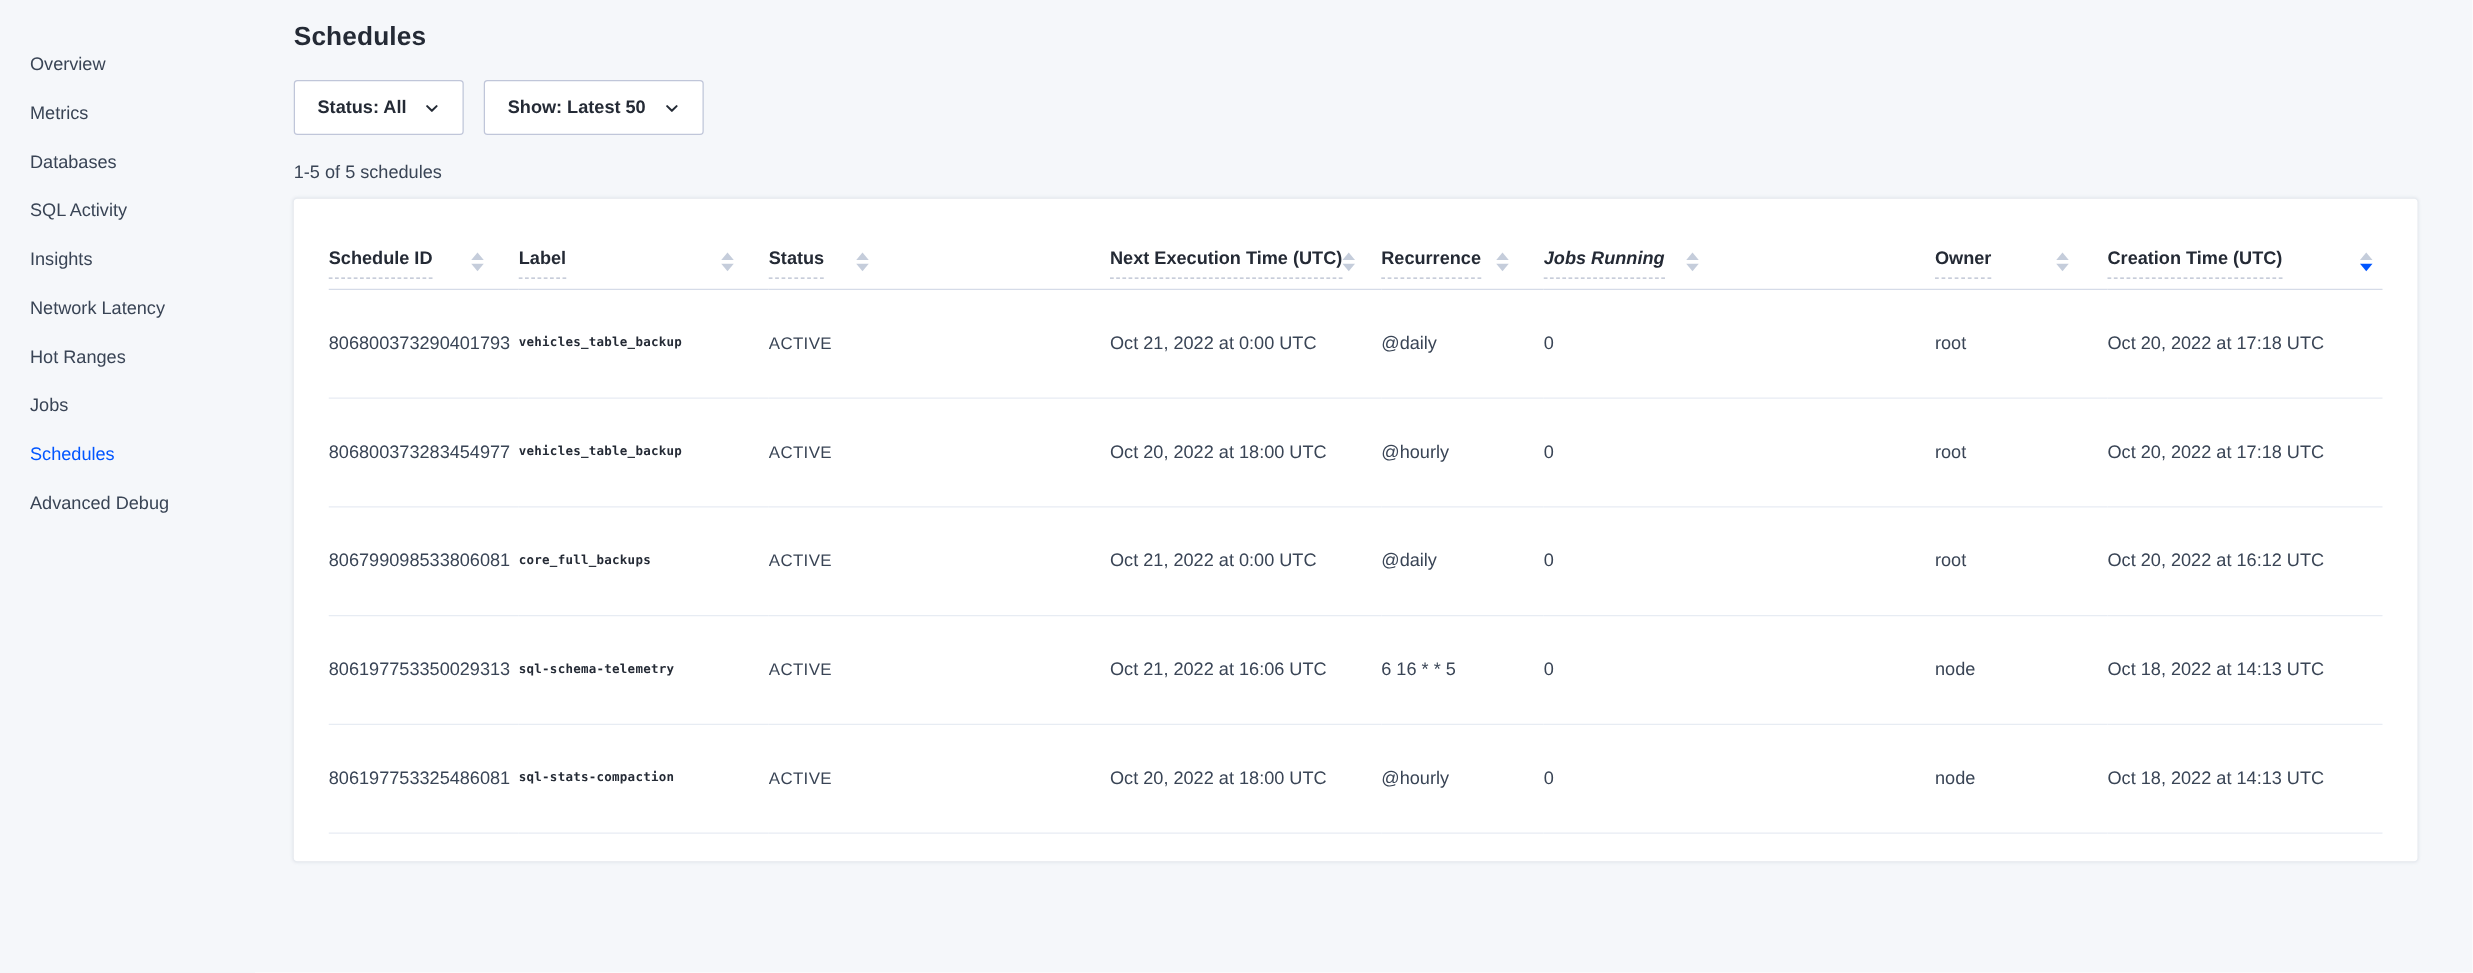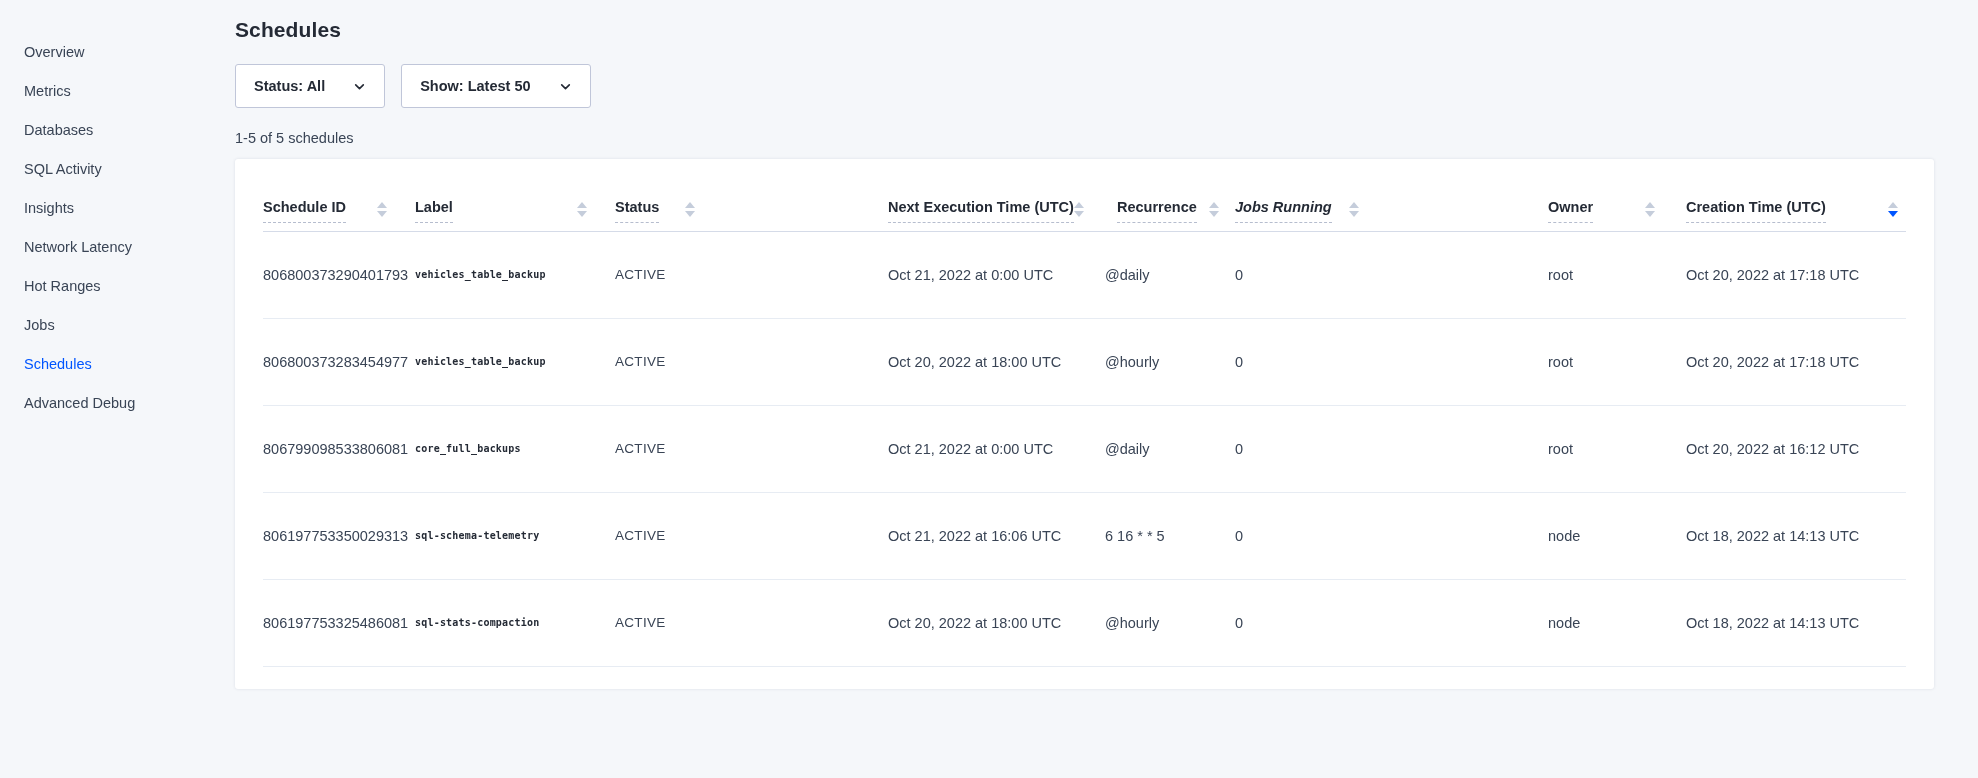--- a/index.html
+++ b/index.html
@@ -29,21 +29,21 @@
   .main { flex: 1 1 auto; margin-right: 44px; padding-left: 49px; min-width: 0; }
   .page-title {
     margin-top: 18px;
     font-size: 21px;
     font-weight: bold;
     color: #242a35;
     letter-spacing: 0.1px;
   }
   .filters { display: flex; gap: 16px; margin-top: 22px; }
   .dropdown-btn {
-    display: inline-flex; align-items: center; gap: 28px;
+    display: inline-flex; align-items: center; gap: 14px;
     height: 44px; padding: 0 18px;
     background: #fff;
     border: 1px solid #c0c6d9;
     border-radius: 3px;
     font-family: "Liberation Sans", sans-serif;
     font-size: 14.5px; font-weight: bold; color: #242a35;
     cursor: pointer;
   }
   .chev { width: 13px; height: 13px; display: inline-block; }
   .results-count { margin-top: 22px; font-size: 14.5px; color: #394455; }
@@ -75,21 +75,21 @@
     font-size: 14.5px; font-weight: bold; color: #242a35;
     border-bottom: 1px dashed #b6bdce;
     padding-bottom: 7px;
     white-space: nowrap;
   }
   
   th:nth-child(1) .thi { width: 124px; }
   th:nth-child(2) .thi { width: 172px; }
   th:nth-child(3) .thi { width: 80px;  }
   th:nth-child(4) .thi { width: 190px; }
-  th:nth-child(5) .thi { width: 102px; margin-left: 12px; }
+  th:nth-child(5) .thi { width: 102px; }
   th:nth-child(6) .thi { width: 124px; font-style: italic; }
   th:nth-child(7) .thi { width: 107px; }
   th:nth-child(8) .thi { width: 212px; gap: 44px; }
 
   .sort { display: flex; flex-direction: column; gap: 3px; padding-top: 3px; }
   .tri-up {
     width: 0; height: 0;
     border-left: 5px solid transparent; border-right: 5px solid transparent;
     border-bottom: 6px solid #c5cddb;
   }

